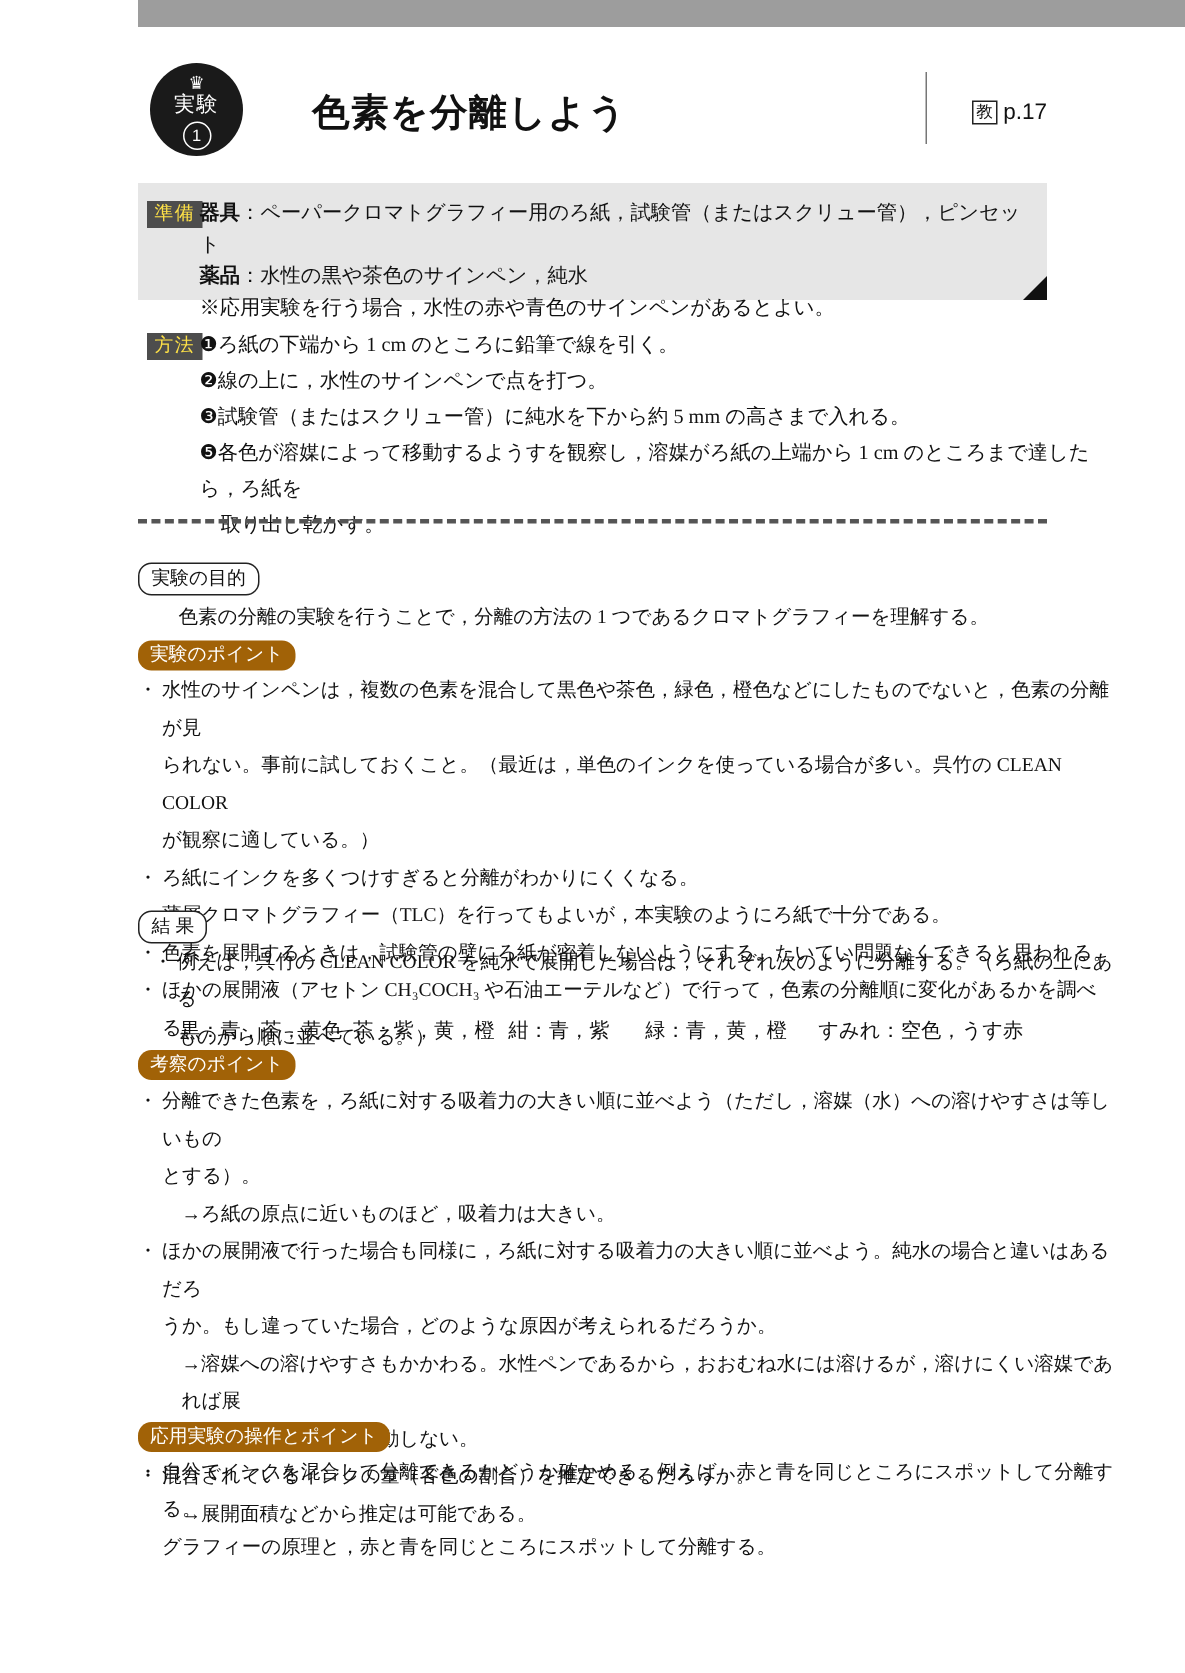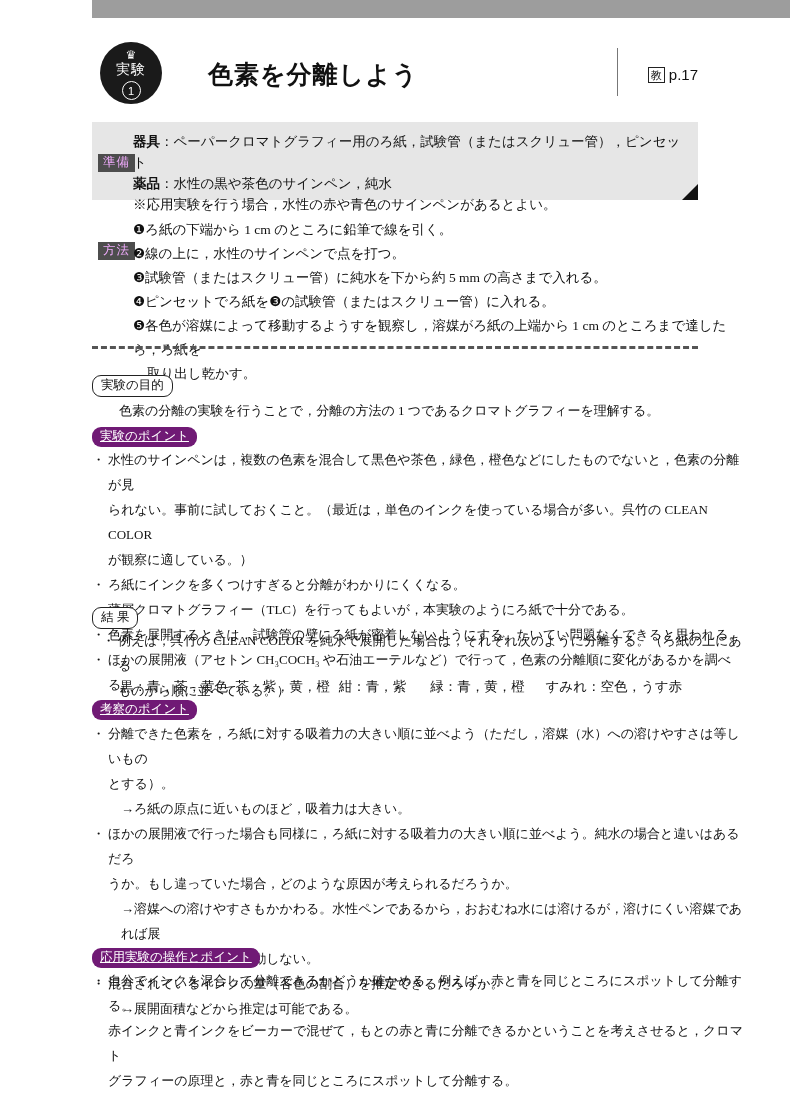--- a/index.html
+++ b/index.html
@@ -89,27 +89,26 @@
   .prep-corner {
     position:absolute;
     left:682px; top:184px;
     width:0;height:0;
     border-left:16px solid transparent;
     border-bottom:16px solid #111;
   }
   .tag {
     display:inline-block;
     background:#4d4d4d;
-    color:#f0abfc;
+    color:#fde047;
     font-size:12.5px;
     font-family:"Liberation Sans", sans-serif;
     padding:2px 5px 3px 5px;
     line-height:13px;
     letter-spacing:1px;
-    margin-top:20px;
   }
   .prep-tag { position:absolute; left:98px; top:134px; }
   .prep-lines {
     position:absolute; left:133px; top:131px; width:560px;
     font-size:13.5px; line-height:21px;
   }
   .b { font-weight:bold; }
 
   
   .method-tag { position:absolute; left:98px; top:222px; }
@@ -136,23 +135,22 @@
     line-height:15px;
     padding:2px 8px 3px 8px;
     border-radius:9px;
   }
   .sec.outline {
     border:1.2px solid #222;
     background:#fff;
     color:#111;
   }
   .sec.filled {
-    background:#701a75;
+    background:#a16207;
     color:#fff;
-    text-decoration:underline;
   }
 
   .body-text {
     position:absolute;
     font-size:13px;
     line-height:25px;
     width:620px;
   }
   .bullet { position:relative; padding-left:13px; }
   .bullet:before {
@@ -200,21 +198,20 @@
       <span class="b">薬品</span><span>：水性の黒や茶色のサインペン，純水</span>
     </div>
     <div>※応用実験を行う場合，水性の赤や青色のサインペンがあるとよい。</div>
   </div>
 
   <div class="tag method-tag">方法</div>
   <div class="method-lines">
     <span class="ind">❶ろ紙の下端から 1 cm のところに鉛筆で線を引く。</span>
     <span class="ind">❷線の上に，水性のサインペンで点を打つ。</span>
     <span class="ind">❸試験管（またはスクリュー管）に純水を下から約 5 mm の高さまで入れる。</span>
-    <span class="ind">❹ピンセットでろ紙を❸の試験管（またはスクリュー管）に入れる。</span>
     <span class="ind">❺各色が溶媒によって移動するようすを観察し，溶媒がろ紙の上端から 1 cm のところまで達したら，ろ紙を</span>
     <span class="cont">取り出し乾かす。</span>
   </div>
 
   <div class="dashed"></div>
 
   <div class="sec outline" style="left:92px; top:375px;">実験の目的</div>
   <div class="body-text" style="left:105px; top:398px; width:640px;">
     <div style="padding-left:14px;">色素の分離の実験を行うことで，分離の方法の 1 つであるクロマトグラフィーを理解する。</div>
   </div>
@@ -271,18 +268,17 @@
     <div class="bullet">
       <div>混合されているインクの量（各色の割合）を推定できるだろうか。</div>
       <div class="sub">→展開面積などから推定は可能である。</div>
     </div>
   </div>
 
   <div class="sec filled" style="left:92px; top:948px;">応用実験の操作とポイント</div>
   <div class="body-text" style="left:95px; top:968px; width:650px;">
     <div class="bullet">
       <div>自分でインクを混合して分離できるかどうか確かめる。例えば，赤と青を同じところにスポットして分離する。</div>
-      <div>赤インクと青インクをビーカーで混ぜて，もとの赤と青に分離できるかということを考えさせると，クロマト</div>
       <div>グラフィーの原理と，赤と青を同じところにスポットして分離する。</div>
     </div>
   </div>
 
 </div>
 
 </body></html>

